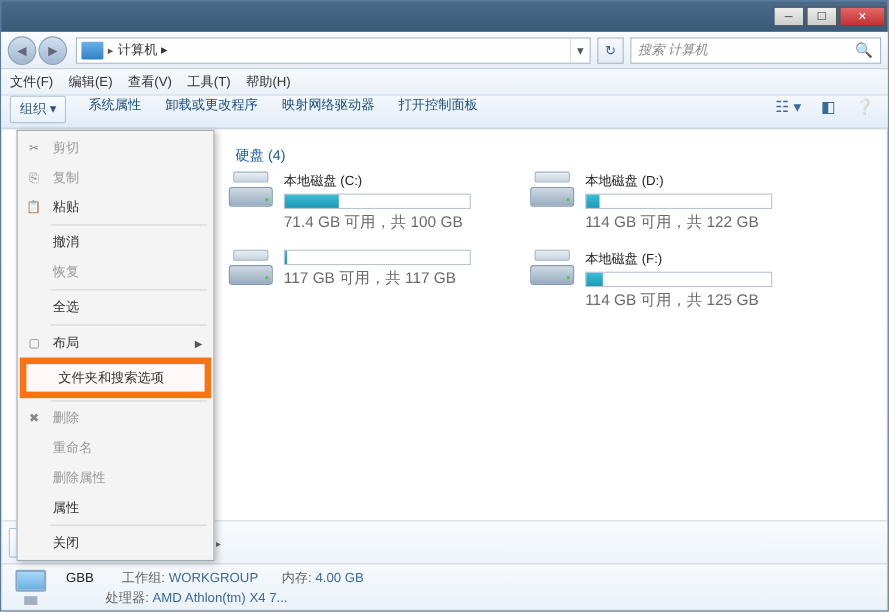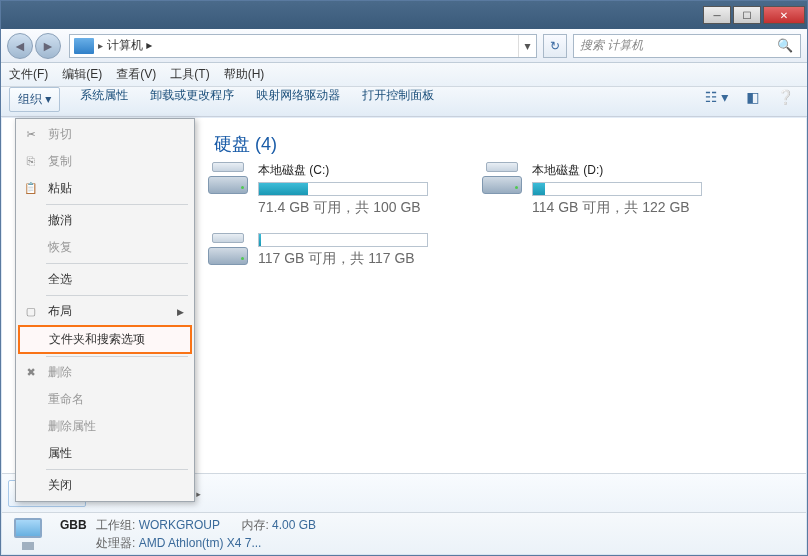--- a/index.html
+++ b/index.html
@@ -28,21 +28,21 @@
     .toolbar { height: 30px; background: linear-gradient(to bottom, #f4f8fc, #e2ecf6); display: flex; align-items: flex-start; padding: 0 8px; font-size: 12px; color: #1a4e7a; border-bottom: 1px solid #c8d0dc; }
     .toolbar .org { background: linear-gradient(to bottom, #fafdff, #e8f0f8); border: 1px solid #b0c4d8; padding: 3px 8px; border-radius: 2px; margin-right: 20px; color: #2a5580; }
     .toolbar .titem { margin-right: 22px; color: #1a4e7a; }
     .toolbar .right { margin-left: auto; display: flex; align-items: center; gap: 10px; }
     .toolbar .rbtn { display: flex; align-items: center; padding: 2px 4px; color: #3a6a9a; font-size: 14px; }
     
     .content { position: absolute; left: 1px; right: 1px; top: 117px; bottom: 60px; background: white; display: flex; }
     .sidebar { width: 168px; border-right: 1px solid #e0e4e8; }
     .main { flex: 1; padding: 10px 12px; position: relative; }
     
-    .section-header { font-size: 18px; color: #1a5ca8; padding: 4px 0 6px 32px; }
+    .section-header { font-size: 13px; color: #1a5ca8; padding: 4px 0 6px 32px; }
     .drives { display: flex; flex-wrap: wrap; gap: 16px 24px; padding-left: 24px; }
     .drive { width: 250px; display: flex; gap: 8px; }
     .drive-icon { width: 44px; height: 32px; position: relative; }
     .drive-icon .dtop { position: absolute; left: 6px; top: 0; width: 32px; height: 10px; background: linear-gradient(to bottom, #e8eef4, #c8d4e0); border: 1px solid #a0b0c0; border-radius: 2px; }
     .drive-icon .dbase { position: absolute; left: 2px; bottom: 0; width: 40px; height: 18px; background: linear-gradient(to bottom, #d0dae4, #98acc0); border: 1px solid #8098b0; border-radius: 3px; }
     .drive-icon .dled { position: absolute; right: 6px; bottom: 5px; width: 3px; height: 3px; background: #50c850; border-radius: 50%; }
     .drive-info { flex: 1; font-size: 12px; }
     .drive-name { color: #222; margin-bottom: 3px; }
     .drive-bar { width: 170px; height: 14px; border: 1px solid #b8c4d0; background: #fff; position: relative; margin-bottom: 3px; }
     .drive-bar .fill { height: 100%; background: linear-gradient(to bottom, #3dbcd8, #1a98b4); }
@@ -54,29 +54,29 @@
     .bc-icon { width: 18px; height: 14px; margin-right: 6px; }
     .bc-pc { background: linear-gradient(to bottom, #6ab0e8, #3080c8); border-radius: 1px; }
     .bc-drive { background: linear-gradient(to bottom, #d0dae4, #98acc0); border: 1px solid #8098b0; border-radius: 1px; }
     .bc-chev { margin-left: 6px; color: #666; font-size: 9px; }
     
     .statusbar { position: absolute; left: 1px; bottom: 1px; right: 1px; height: 42px; background: linear-gradient(to bottom, #f6f9fc, #ebf2f8); border-top: 1px solid #d0d8e0; display: flex; align-items: center; padding: 0 8px; font-size: 12px; color: #444; }
     .status-icon { width: 40px; height: 32px; margin-right: 10px; position: relative; }
     .status-icon .mon { position: absolute; left: 4px; top: 0; width: 28px; height: 20px; border: 2px solid #8aa8c8; background: linear-gradient(to bottom, #a8d8f8, #68b0e0); border-radius: 2px; }
     .status-icon .base { position: absolute; left: 12px; bottom: 0; width: 12px; height: 8px; background: #a0b0c0; }
     .status-text { line-height: 1.5; }
-    .status-text .st-name { color: #222; font-weight: 700; margin-right: 6px; }
+    .status-text .st-name { color: #222; font-weight: 400; margin-right: 22px; }
     .status-text .st-label { color: #666; }
     .status-text .st-val { color: #3a6a9a; margin-right: 18px; }
     
     
     .dropdown { position: absolute; left: 14px; top: 117px; width: 180px; background: #f4f4f4; border: 1px solid #a0a8b0; box-shadow: 2px 2px 6px rgba(0,0,0,0.25); z-index: 100; font-size: 12px; padding: 2px; }
     .dd-item { padding: 5px 10px 5px 30px; color: #333; position: relative; cursor: default; }
     .dd-item.disabled { color: #999; }
-    .dd-item.highlighted { border: 2px solid #f97316; background: #fef8f8; padding: 4px 9px 4px 29px; }
+    .dd-item.highlighted { border: 6px solid #f97316; background: #fef8f8; padding: 4px 9px 4px 29px; }
     .dd-sep { height: 1px; background: #d0d4d8; margin: 2px 4px 2px 28px; }
     .dd-icon { position: absolute; left: 6px; top: 50%; transform: translateY(-50%); width: 14px; height: 14px; display: flex; align-items: center; justify-content: center; font-size: 11px; color: #888; }
     .dd-sub { position: absolute; right: 8px; top: 50%; transform: translateY(-50%); font-size: 9px; color: #555; }
   </style>
 </head>
 <body>
 
 <div class="window">
 
   <div class="titlebar">
@@ -160,20 +160,34 @@
             <div class="drive-icon">
               <div class="dtop"></div>
               <div class="dbase"></div>
               <div class="dled"></div>
             </div>
             <div class="drive-info">
               <div class="drive-bar">
                 <div class="fill" style="width:1%"></div>
               </div>
               <div class="drive-text">117 GB 可用，共 117 GB</div>
+            </div>
+          </div>
+          <div class="drive">
+            <div class="drive-icon">
+              <div class="dtop"></div>
+              <div class="dbase"></div>
+              <div class="dled"></div>
+            </div>
+            <div class="drive-info">
+              <div class="drive-name">本地磁盘 (F:)</div>
+              <div class="drive-bar">
+                <div class="fill" style="width:9%"></div>
+              </div>
+              <div class="drive-text">114 GB 可用，共 125 GB</div>
             </div>
           </div>
         </div>
     </div>
   </div>
 
   <div class="dropdown">
     <div class="dd-item disabled"><span class="dd-icon">✂</span><span>剪切</span></div>
     <div class="dd-item disabled"><span class="dd-icon">⎘</span><span>复制</span></div>
     <div class="dd-item"><span class="dd-icon">📋</span><span>粘贴</span></div>

